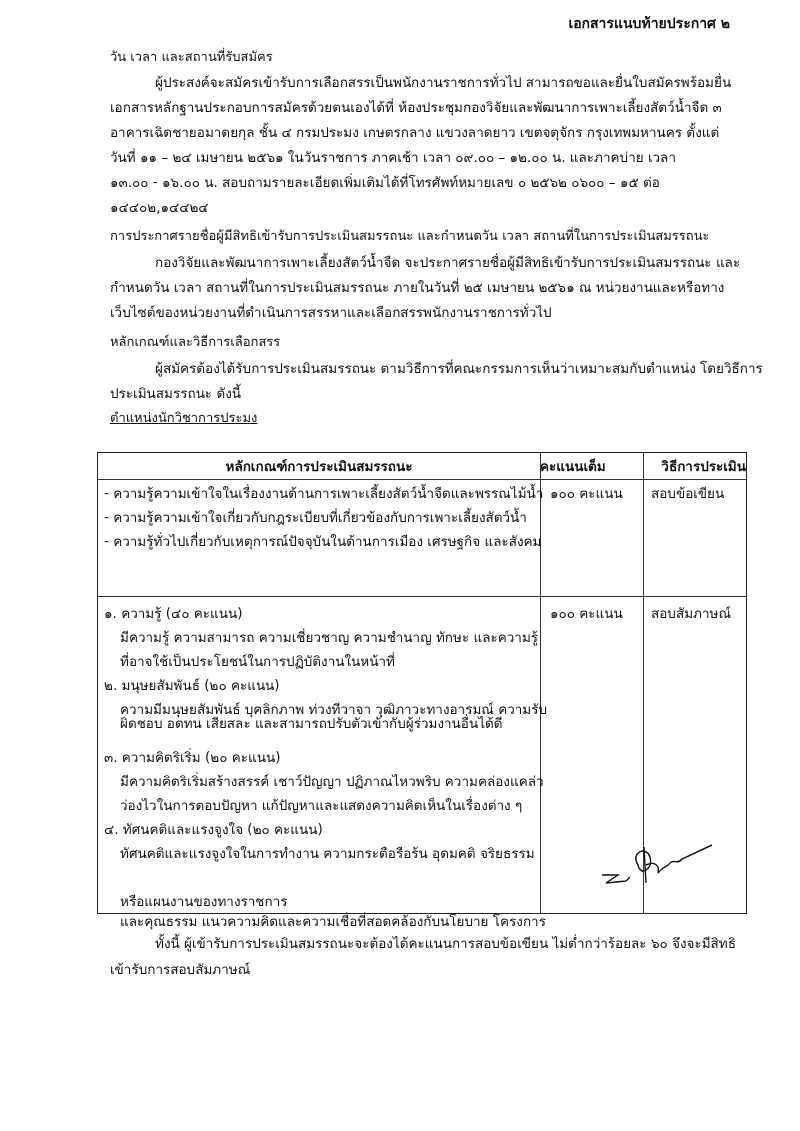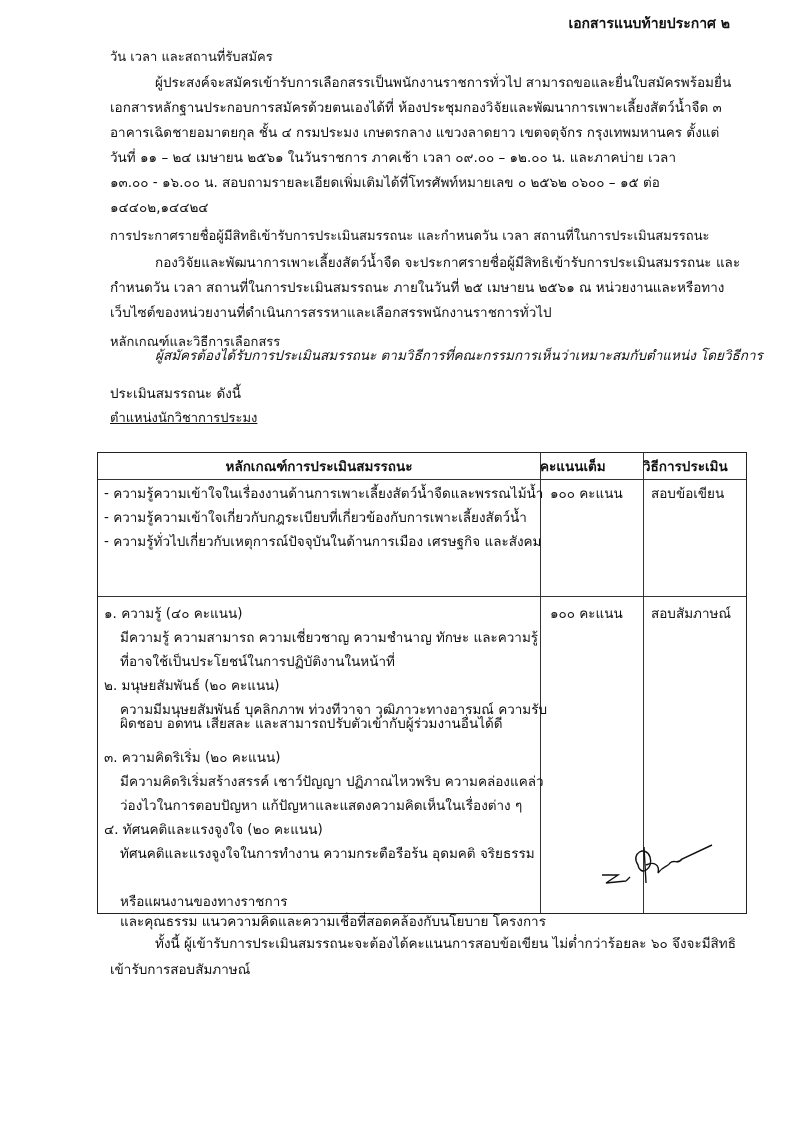--- a/index.html
+++ b/index.html
@@ -34,33 +34,33 @@
   <div class="abs" style="left:110px; top:148px;">วันที่ ๑๑ – ๒๔ เมษายน ๒๕๖๑ ในวันราชการ ภาคเช้า  เวลา ๐๙.๐๐  –  ๑๒.๐๐ น. และภาคบ่าย  เวลา</div>
   <div class="abs" style="left:110px; top:173px;">๑๓.๐๐  -  ๑๖.๐๐  น.  สอบถามรายละเอียดเพิ่มเติมได้ที่โทรศัพท์หมายเลข ๐ ๒๕๖๒ ๐๖๐๐ – ๑๕ ต่อ</div>
   <div class="abs" style="left:110px; top:198px;">๑๔๔๐๒,๑๔๔๒๔</div>
 
   <div class="abs heading" style="left:110px; top:227px;">การประกาศรายชื่อผู้มีสิทธิเข้ารับการประเมินสมรรถนะ และกำหนดวัน เวลา สถานที่ในการประเมินสมรรถนะ</div>
   <div class="abs" style="left:155px; top:253px;">กองวิจัยและพัฒนาการเพาะเลี้ยงสัตว์น้ำจืด จะประกาศรายชื่อผู้มีสิทธิเข้ารับการประเมินสมรรถนะ และ</div>
   <div class="abs" style="left:110px; top:278px;">กำหนดวัน เวลา สถานที่ในการประเมินสมรรถนะ ภายในวันที่ ๒๕ เมษายน ๒๕๖๑ ณ หน่วยงานและหรือทาง</div>
   <div class="abs" style="left:110px; top:303px;">เว็บไซต์ของหน่วยงานที่ดำเนินการสรรหาและเลือกสรรพนักงานราชการทั่วไป</div>
 
   <div class="abs heading" style="left:110px; top:333px;">หลักเกณฑ์และวิธีการเลือกสรร</div>
-  <div class="abs" style="left:155px; top:346px;font-style:italic;">ผู้สมัครต้องได้รับการประเมินสมรรถนะ ตามวิธีการที่คณะกรรมการเห็นว่าเหมาะสมกับตำแหน่ง โดยวิธีการ</div>
+  <div class="abs" style="left:155px; top:359px;">ผู้สมัครต้องได้รับการประเมินสมรรถนะ ตามวิธีการที่คณะกรรมการเห็นว่าเหมาะสมกับตำแหน่ง โดยวิธีการ</div>
   <div class="abs" style="left:110px; top:384px;">ประเมินสมรรถนะ ดังนี้</div>
   <div class="abs heading underline" style="left:110px; top:409px;">ตำแหน่งนักวิชาการประมง</div>
 
   <div class="tbl">
     <div class="vline" style="left:442px;"></div>
     <div class="vline" style="left:545px;"></div>
     <div class="hline" style="top:26px;"></div>
     <div class="hline" style="top:143px;"></div>
 
     <div class="cell th" style="left:0; width:442px; text-align:center; top:4px;">หลักเกณฑ์การประเมินสมรรถนะ</div>
     <div class="cell th" style="left:442px; width:103px; top:4px;">คะแนนเต็ม</div>
-    <div class="cell th" style="left:545px; width:103px; text-align:left; top:4px;">วิธีการประเมิน</div>
+    <div class="cell th" style="left:545px; width:103px; text-align:right; top:4px;">วิธีการประเมิน</div>
 
     <div class="cell" style="left:6px; top:31px;">- ความรู้ความเข้าใจในเรื่องงานด้านการเพาะเลี้ยงสัตว์น้ำจืดและพรรณไม้น้ำ</div>
     <div class="cell" style="left:6px; top:55px;">- ความรู้ความเข้าใจเกี่ยวกับกฎระเบียบที่เกี่ยวข้องกับการเพาะเลี้ยงสัตว์น้ำ</div>
     <div class="cell" style="left:6px; top:79px;">- ความรู้ทั่วไปเกี่ยวกับเหตุการณ์ปัจจุบันในด้านการเมือง เศรษฐกิจ และสังคม</div>
     <div class="cell" style="left:452px; top:31px;">๑๐๐ คะแนน</div>
     <div class="cell" style="left:553px; top:31px;">สอบข้อเขียน</div>
 
     <div class="cell" style="left:6px;  top:151px;">๑. ความรู้ (๔๐ คะแนน)</div>
     <div class="cell" style="left:22px; top:175px;">มีความรู้ ความสามารถ ความเชี่ยวชาญ ความชำนาญ ทักษะ และความรู้</div>
     <div class="cell" style="left:22px; top:199px;">ที่อาจใช้เป็นประโยชน์ในการปฏิบัติงานในหน้าที่</div>

